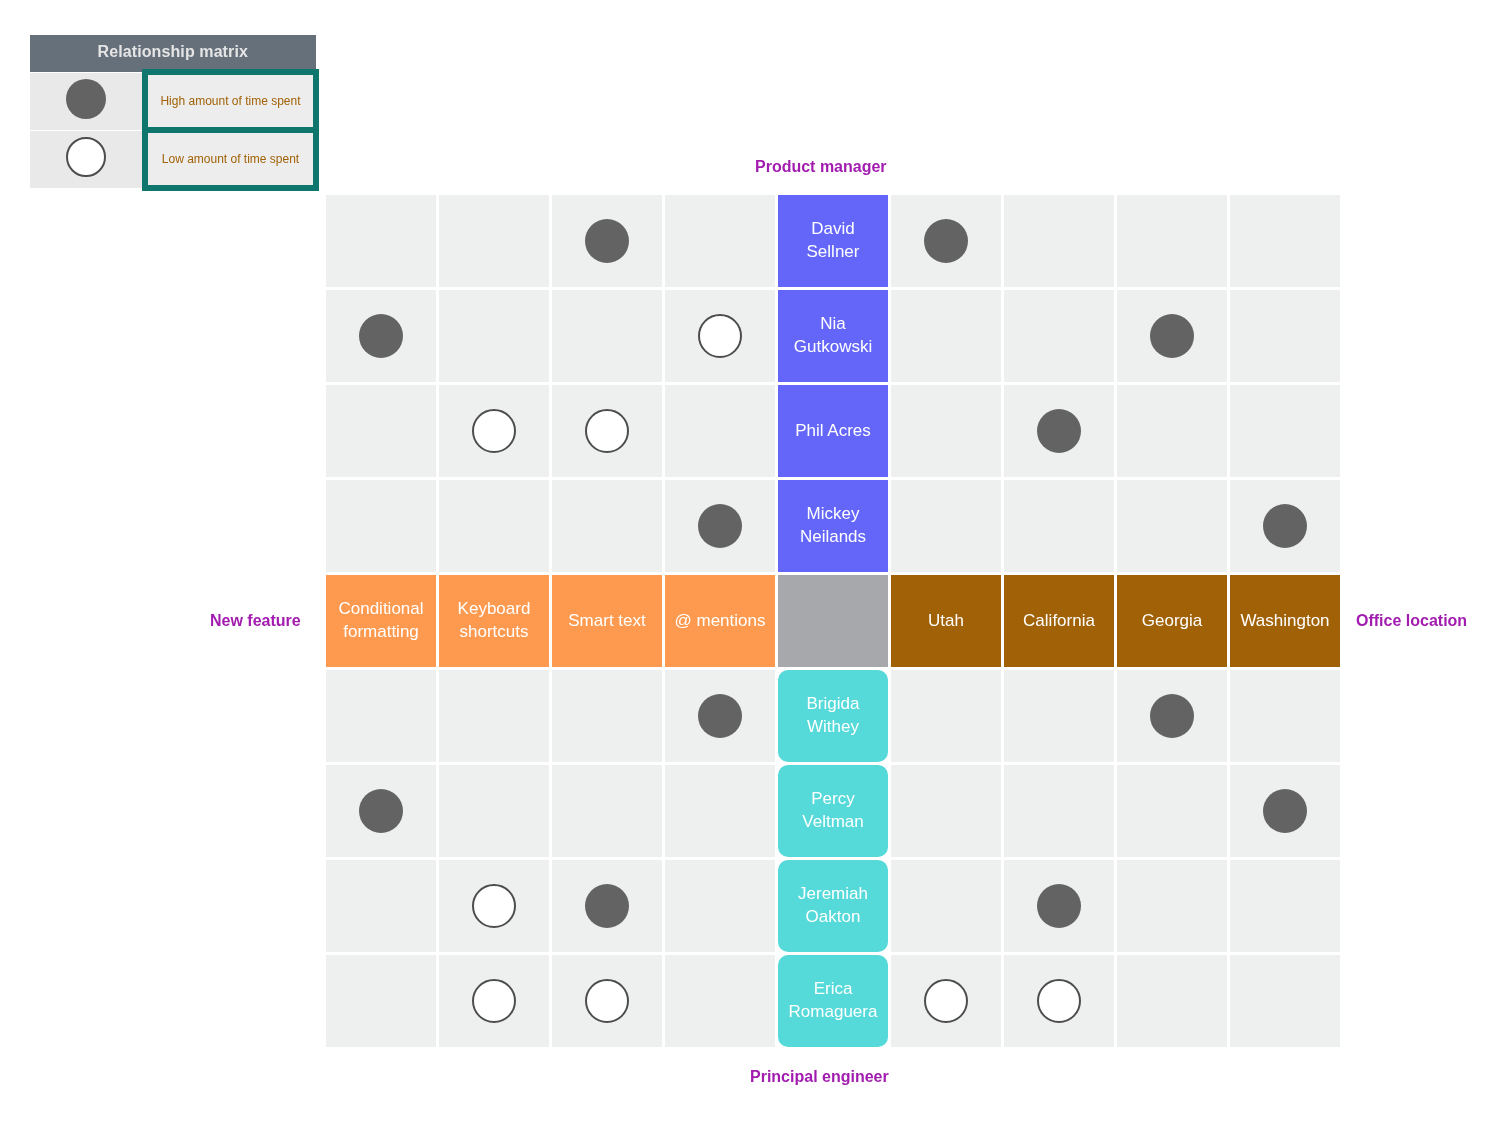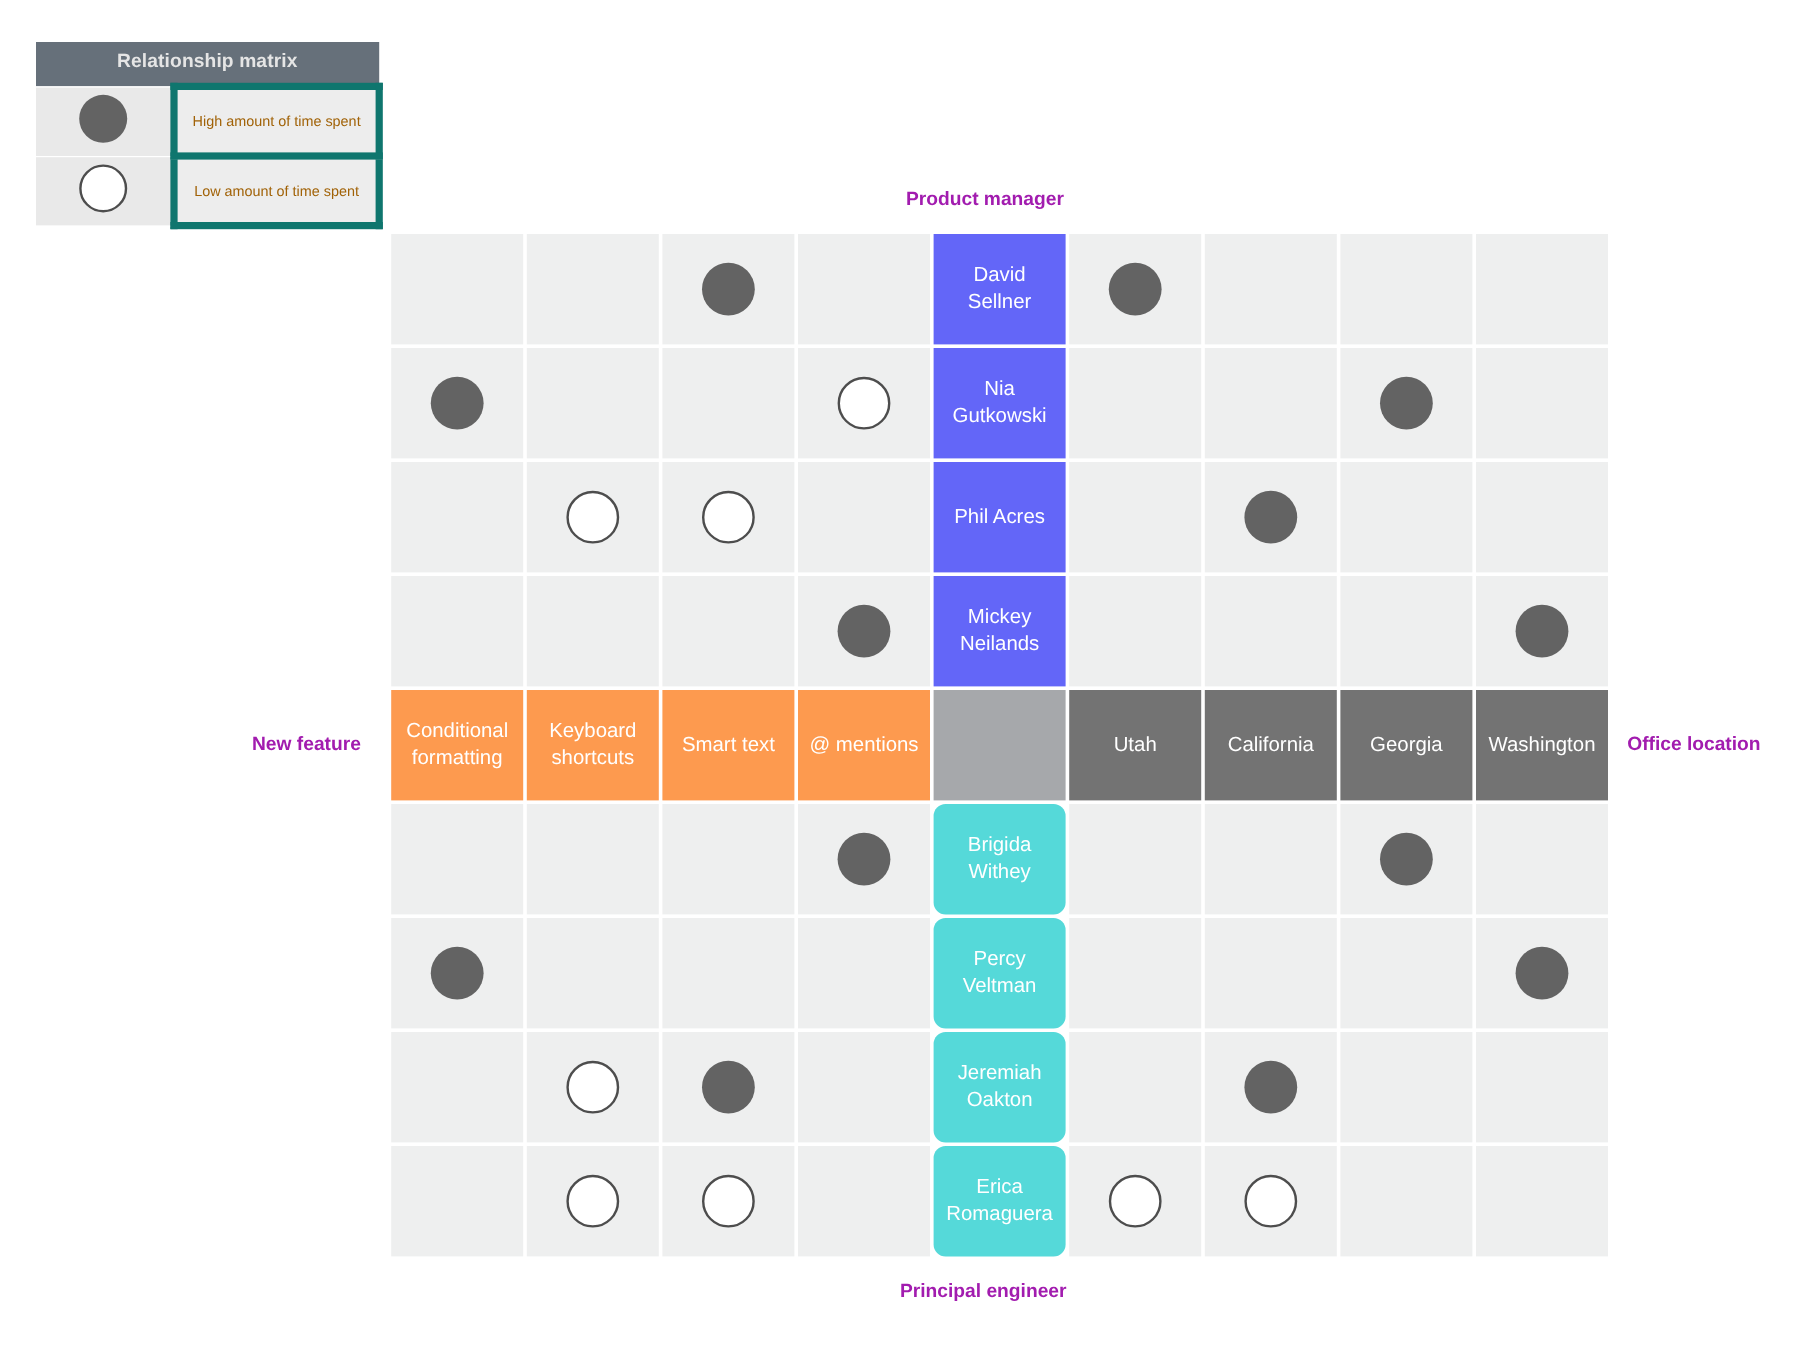--- a/index.html
+++ b/index.html
@@ -98,21 +98,21 @@
     color: #ffffff;
     font-size: 17px;
     line-height: 1.35;
     text-align: center;
     padding: 4px 6px;
     box-sizing: border-box;
   }
   .hdr.top    { background: #6366f8; }
   .hdr.bottom { background: #55d9d9; border-radius: 10px; }
   .hdr.left   { background: #fd9a4f; }
-  .hdr.right  { background: #737373; }
+  .hdr.right  { background: #a16207; }
   .hdr.center { background: #a6a8ab; }
 
   
   .axis-label {
     position: absolute;
     color: #a21caf;
     font-size: 16px;
     font-weight: bold;
     white-space: nowrap;
   }

